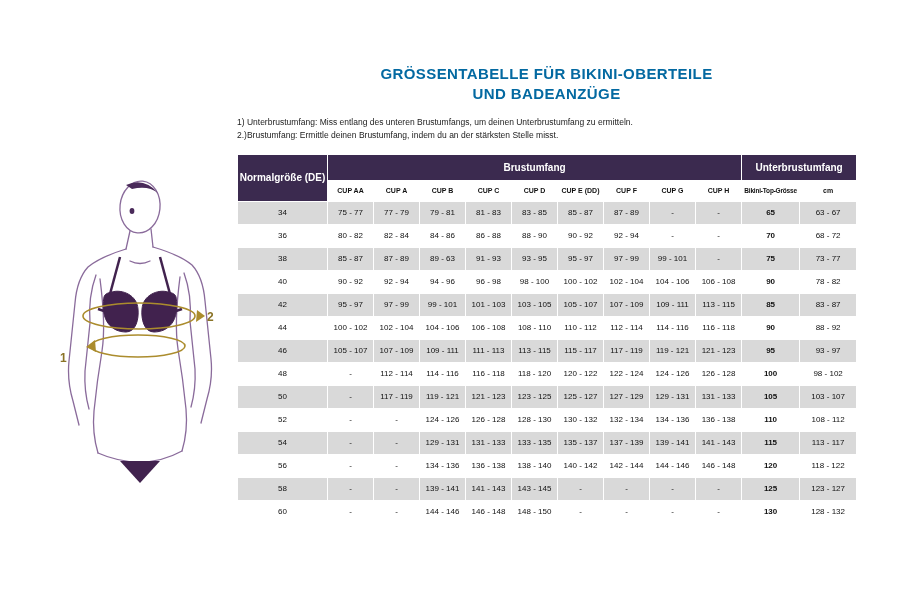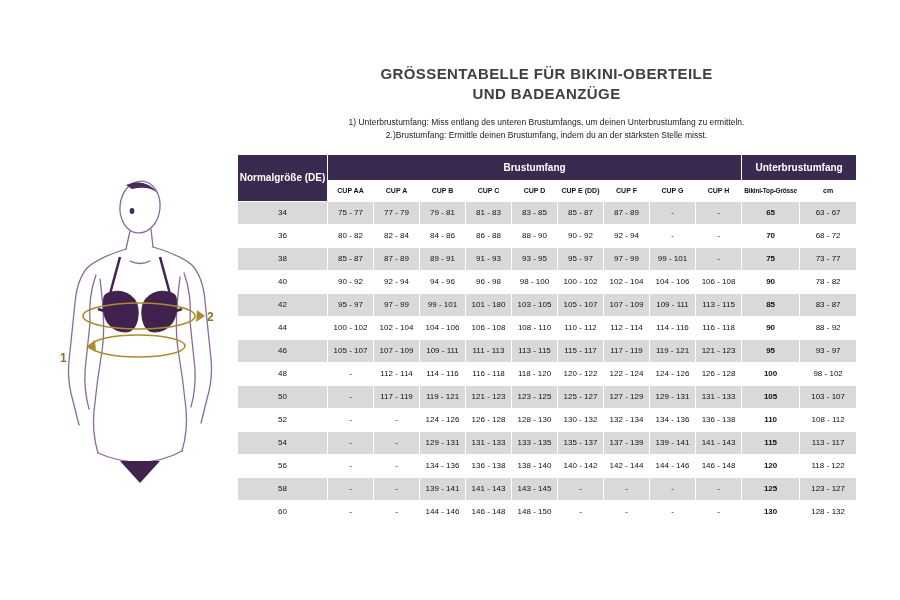--- a/index.html
+++ b/index.html
@@ -2,22 +2,22 @@
 <html><head>
 <meta charset="utf-8">
 <style>
   html,body{margin:0;padding:0;}
   body{width:900px;height:600px;background:#ffffff;font-family:"Liberation Sans",sans-serif;}
   .page{position:relative;width:900px;height:600px;background:#ffffff;overflow:hidden;}
 
   .figure-wrap{position:absolute;left:40px;top:164px;width:200px;height:332px;}
 
   .content{position:absolute;left:237px;top:64px;width:619px;}
-  .title{font-size:15px;font-weight:bold;letter-spacing:.4px;text-align:center;color:#404040;line-height:1.35;}
-  .notes{margin-top:11px;font-size:8.5px;line-height:1.55;text-align:center;color:#222;}
+  .title{font-size:15px;font-weight:bold;letter-spacing:.4px;text-align:center;color:#0369a1;line-height:1.35;}
+  .notes{margin-top:11px;font-size:8.5px;line-height:1.55;color:#222;}
 
   table.size-table{margin-top:12px;border-collapse:collapse;table-layout:fixed;width:619px;}
   .size-table th,.size-table td{border:1px solid #ffffff;text-align:center;vertical-align:middle;padding:0;overflow:hidden;white-space:nowrap;}
   th.group{background:#3b2a4f;color:#ffffff;font-size:10px;font-weight:bold;height:25px;}
   tr.cup-row th{background:#ffffff;color:#111;font-size:7px;font-weight:bold;height:20px;}
   tr.cup-row th.tight{font-size:6.5px;letter-spacing:-.2px;}
   tbody td{font-size:8px;color:#111;height:22px;background:#ffffff;}
   tbody tr.alt td{background:#d9d9d9;}
   td.bold{font-weight:bold;}
 </style>
@@ -127,21 +127,21 @@
             <td>92 - 94</td>
             <td>-</td>
             <td>-</td>
             <td class="bold">70</td>
             <td>68 - 72</td>
           </tr>
           <tr class="alt">
             <td>38</td>
             <td>85 - 87</td>
             <td>87 - 89</td>
-            <td>89 - 91</td>
+            <td>89 - 63</td>
             <td>91 - 93</td>
             <td>93 - 95</td>
             <td>95 - 97</td>
             <td>97 - 99</td>
             <td>99 - 101</td>
             <td>-</td>
             <td class="bold">75</td>
             <td>73 - 77</td>
           </tr>
           <tr>
@@ -156,21 +156,21 @@
             <td>104 - 106</td>
             <td>106 - 108</td>
             <td class="bold">90</td>
             <td>78 - 82</td>
           </tr>
           <tr class="alt">
             <td>42</td>
             <td>95 - 97</td>
             <td>97 - 99</td>
             <td>99 - 101</td>
-            <td>101 - 180</td>
+            <td>101 - 103</td>
             <td>103 - 105</td>
             <td>105 - 107</td>
             <td>107 - 109</td>
             <td>109 - 111</td>
             <td>113 - 115</td>
             <td class="bold">85</td>
             <td>83 - 87</td>
           </tr>
           <tr>
             <td>44</td>

